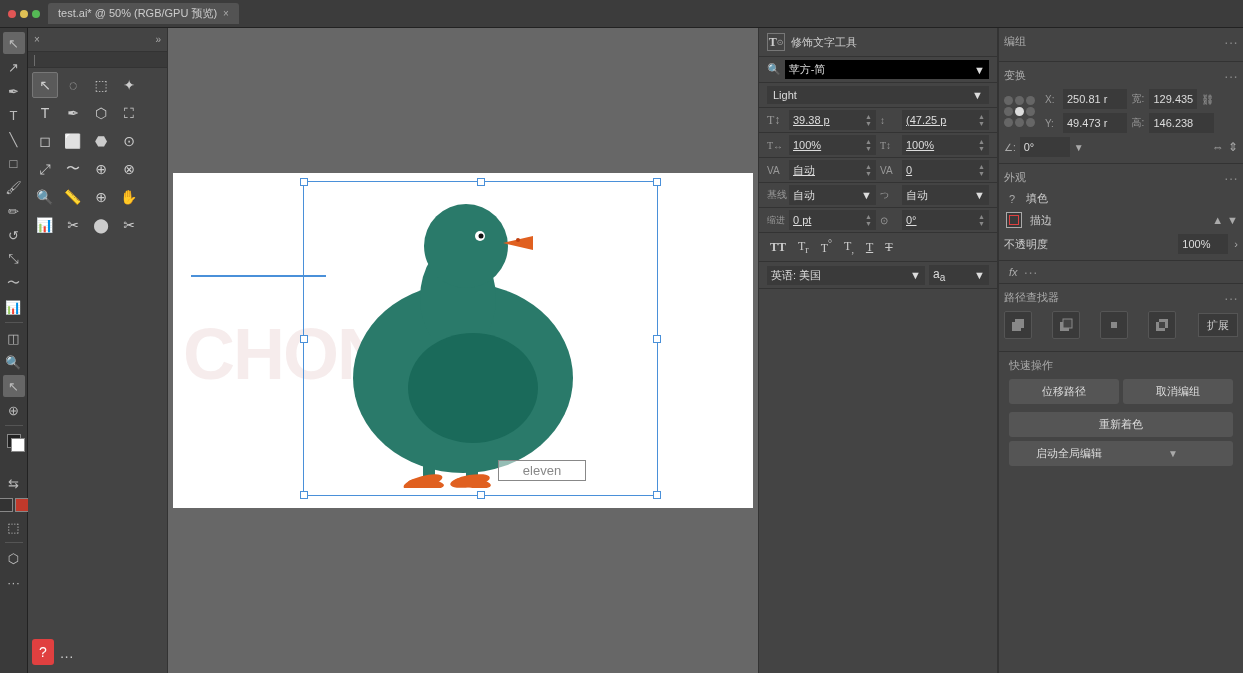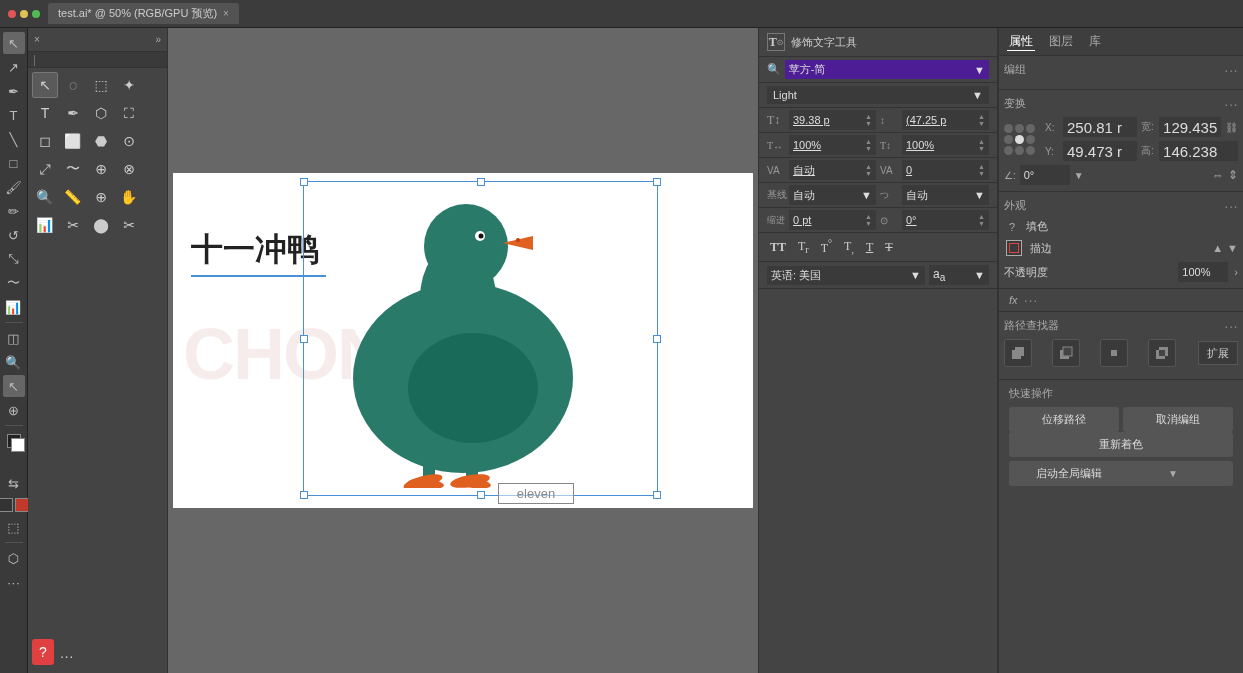--- a/index.html
+++ b/index.html
@@ -212,24 +212,24 @@
       position: absolute;
       left: 145px;
       top: 5px;
       width: 330px;
       height: 318px;
     }
 
     
     .eleven-box {
       position: absolute;
-      bottom: 4px;
+      bottom: 27px;
       left: 56%;
       border: 1px solid #888;
-      padding: 2px 18px;
+      padding: 2px 24px;
       font-size: 13px;
       color: #888;
       background: rgba(255,255,255,0.5);
     }
 
     
     .char-panel {
       width: 240px;
       background: #444;
       border-left: 1px solid #333;
@@ -453,21 +453,21 @@
     }
     .transform-item {
       display: flex;
       align-items: center;
       gap: 4px;
     }
     .t-label { color: #999; font-size: 10px; min-width: 14px; }
     .t-input {
       background: #3a3a3a;
       color: #ddd;
-      font-size: 15px;
+      font-size: 11px;
       padding: 2px 4px;
       flex: 1;
       height: 20px;
       display: flex;
       align-items: center;
     }
     .t-icon { color: #aaa; font-size: 10px; cursor: pointer; }
 
     
     .angle-row {
@@ -586,21 +586,21 @@
       padding: 5px;
       font-size: 11px;
       cursor: pointer;
       margin-bottom: 4px;
       text-align: center;
       font-family: Liberation Serif, serif;
     }
     .quick-btn-row {
       display: flex;
       gap: 4px;
-      margin-bottom: 0;
+      margin-bottom: 8px;
     }
     .quick-btn-half {
       flex: 1;
       background: #555;
       color: #ddd;
       border: none;
       border-radius: 3px;
       padding: 5px;
       font-size: 11px;
       cursor: pointer;
@@ -722,21 +722,20 @@
       <div style="margin-top:4px; text-align:center; width:100%;">
         <div class="st-icon">···</div>
       </div>
     </div>
   </div>
 
   <div class="canvas-area">
     <div class="white-canvas">
       <div class="canvas-content">
 
-        <div class="canvas-chinese-text">十一冲鸭</div>
         <div class="canvas-underline"></div>
 
         <div class="canvas-watermark">CHONGYA</div>
 
         <div class="duck-container">
           <svg viewBox="0 0 280 310" width="280" height="310" xmlns="http://www.w3.org/2000/svg">
 
             <ellipse cx="145" cy="200" rx="110" ry="95" fill="#2a7a6a"></ellipse>
 
             <ellipse cx="140" cy="120" rx="38" ry="55" fill="#2a7a6a"></ellipse>
@@ -787,21 +786,21 @@
     <div class="text-tool-row">
       <div class="text-tool-icon">
         <span style="font-family:serif;font-weight:bold;font-size:12px;">T</span>
         <span style="font-size:8px;color:#aaa;">⊙</span>
       </div>
       <span class="text-tool-label">修饰文字工具</span>
     </div>
 
     <div class="font-row">
       <span class="font-search-icon">🔍</span>
-      <div class="font-select" style="display:flex;align-items:center;flex:1;background:#4c1d95;padding:2px 4px;">
+      <div class="font-select" style="display:flex;align-items:center;flex:1;background:#000000;padding:2px 4px;">
         <span>苹方-简</span>
         <span style="margin-left:auto;">▼</span>
       </div>
     </div>
 
     <div class="style-row">
       <div class="style-select">
         <span>Light</span>
         <span>▼</span>
       </div>
@@ -932,25 +931,20 @@
         <span>▼</span>
       </div>
       <div class="aa-select">
         <span style="font-size:12px;">a<sub>a</sub></span>
         <span>▼</span>
       </div>
     </div>
   </div>
 
   <div class="right-panel">
-    <div class="right-panel-tabs">
-      <span class="r-tab active">属性</span>
-      <span class="r-tab">图层</span>
-      <span class="r-tab">库</span>
-    </div>
 
     <div class="right-section">
       <div class="right-section-title">
         <span>编组</span>
         <span class="dots-more">···</span>
       </div>
     </div>
 
     <div class="right-section">
       <div class="right-section-title">

